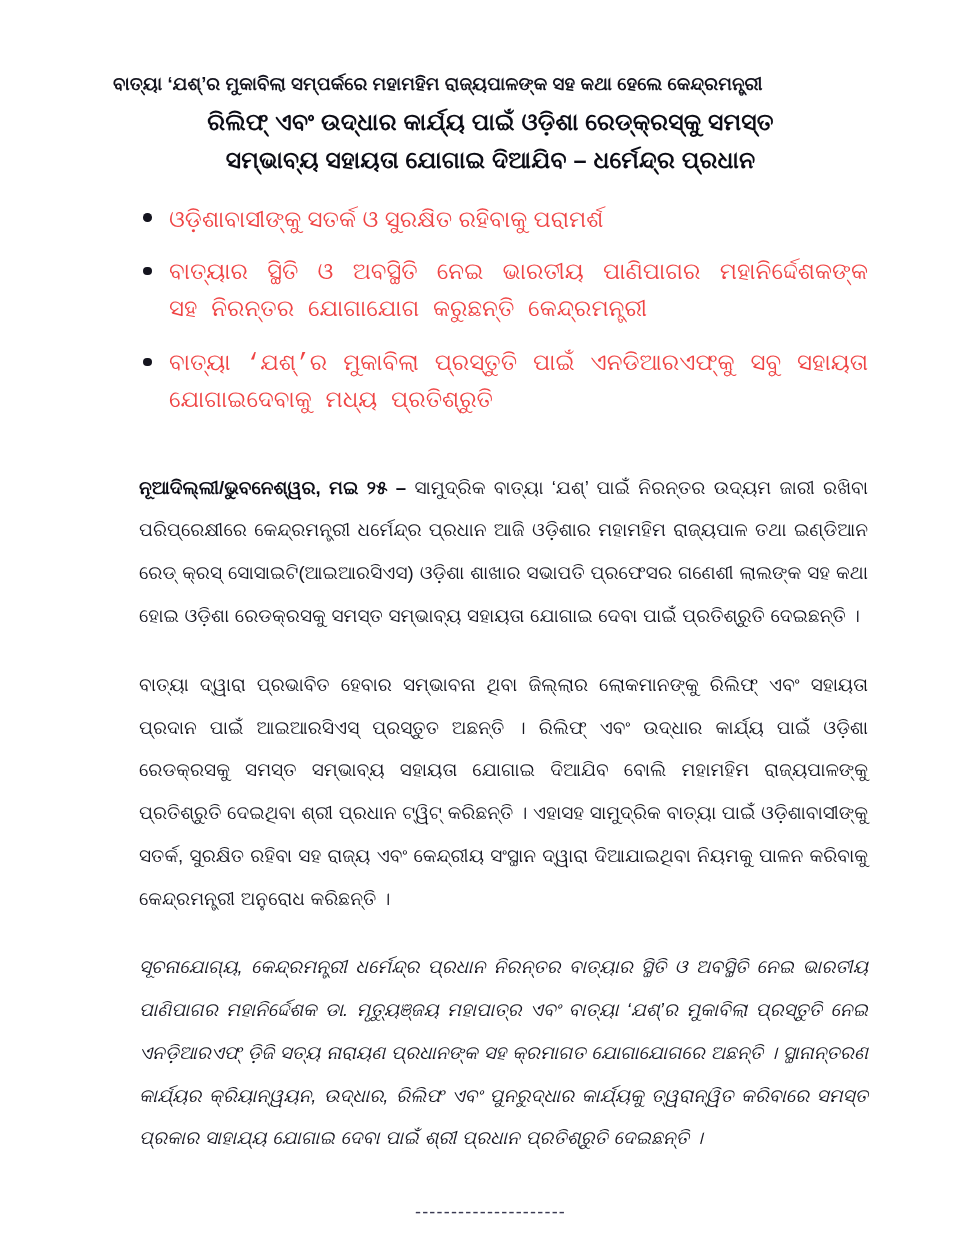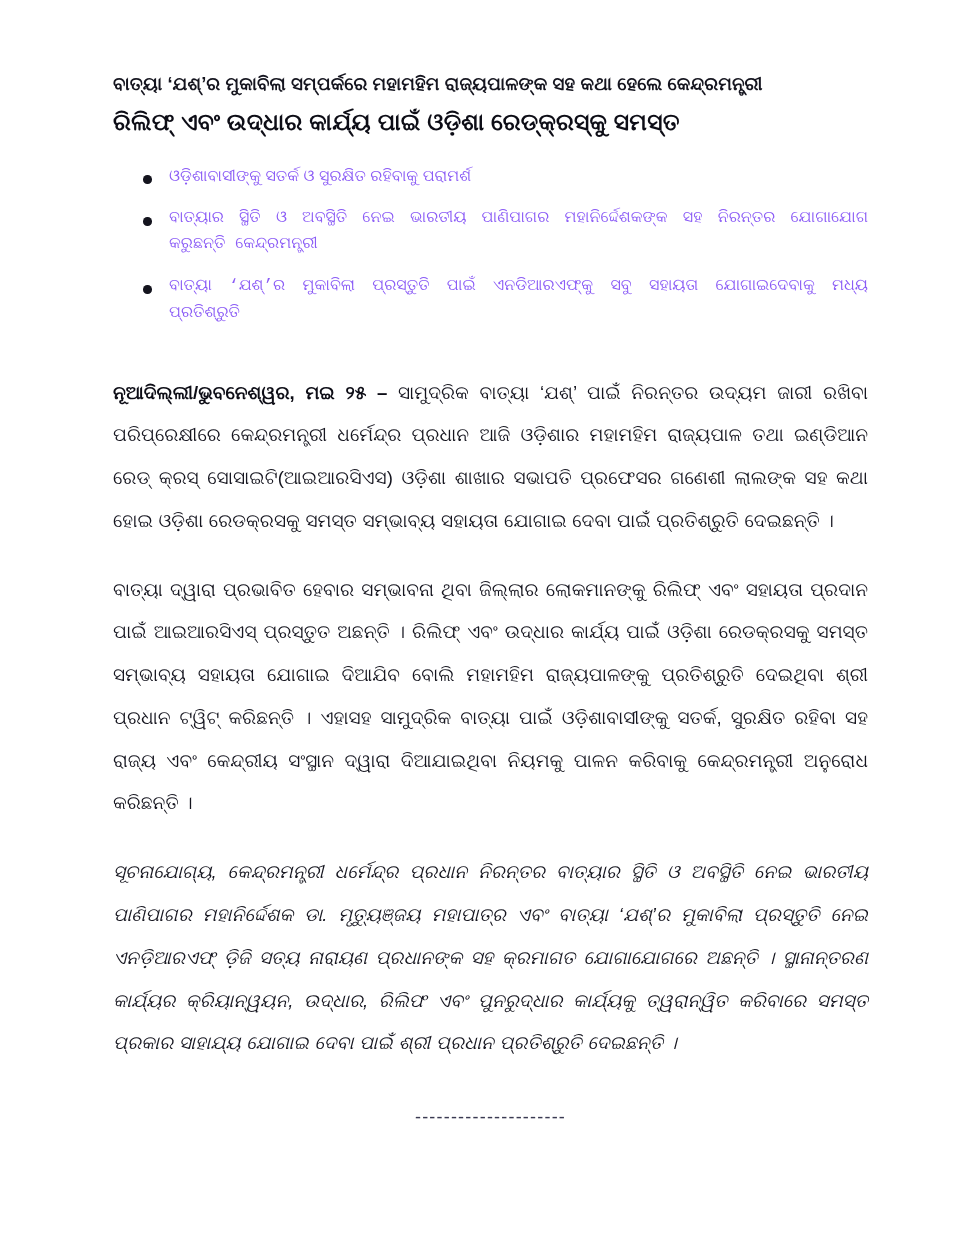--- a/index.html
+++ b/index.html
@@ -44,44 +44,44 @@
     text-align: left;
     letter-spacing: 0.1px;
     color: #15151f;
     white-space: nowrap;
   }
 
   .headline {
     font-size: 23.5px;
     font-weight: 700;
     line-height: 1.62;
-    text-align: left;
+    text-align: center;
     color: #0d0d16;
     margin-top: 7px;
     letter-spacing: 0.2px;
   }
   .headline .hl-line {
     display: block;
   }
 
   
   .bullets {
     list-style: none;
     margin: 22px 0 0 0;
     padding: 0;
   }
   .bullets li {
     position: relative;
     padding-left: 56px;
     margin-bottom: 16px;
-    font-size: 16px;
+    font-size: 23px;
     line-height: 1.63;
     text-align: justify;
     text-justify: inter-word;
-    color: #8b5cf6;
+    color: #ef4444;
     font-weight: 400;
   }
   .bullets li:last-child {
     margin-bottom: 10px;
   }
   .bullets li .dot {
     position: absolute;
     left: 30px;
     top: 12px;
     width: 8.5px;
@@ -94,20 +94,21 @@
   }
   .bullets li.two-line .btext {
     text-align: justify;
     text-align-last: left;
     font-family: Liberation Mono, monospace;
   }
 
   
   .body-copy {
     margin-top: 46px;
+    margin-left: 26px;
   }
   .para {
     font-size: 18.6px;
     line-height: 2.3;
     text-align: justify;
     text-align-last: left;
     color: #15151f;
     margin: 0 0 26px 0;
     word-spacing: 0.5px;
   }
@@ -134,20 +135,21 @@
 <body>
 
 <div class="page">
   <div class="content">
 
     <div class="headline-block">
       <div class="kicker">ବାତ୍ୟା ‘ଯଶ୍’ର ମୁକାବିଲା ସମ୍ପର୍କରେ ମହାମହିମ ରାଜ୍ୟପାଳଙ୍କ ସହ କଥା ହେଲେ କେନ୍ଦ୍ରମନ୍ତ୍ରୀ</div>
 
       <h1 class="headline">
         <span class="hl-line">ରିଲିଫ୍ ଏବଂ ଉଦ୍ଧାର କାର୍ଯ୍ୟ ପାଇଁ ଓଡ଼ିଶା ରେଡ୍‌କ୍ରସ୍‌କୁ ସମସ୍ତ</span>
+        <span class="hl-line">ସମ୍ଭାବ୍ୟ ସହାୟତା ଯୋଗାଇ ଦିଆଯିବ – ଧର୍ମେନ୍ଦ୍ର ପ୍ରଧାନ</span>
       </h1>
     </div>
 
     <ul class="bullets">
       <li>
         <span class="dot"></span>
         <span class="btext">ଓଡ଼ିଶାବାସୀଙ୍କୁ ସତର୍କ ଓ ସୁରକ୍ଷିତ ରହିବାକୁ ପରାମର୍ଶ</span>
       </li>
       <li class="two-line">
         <span class="dot"></span>

